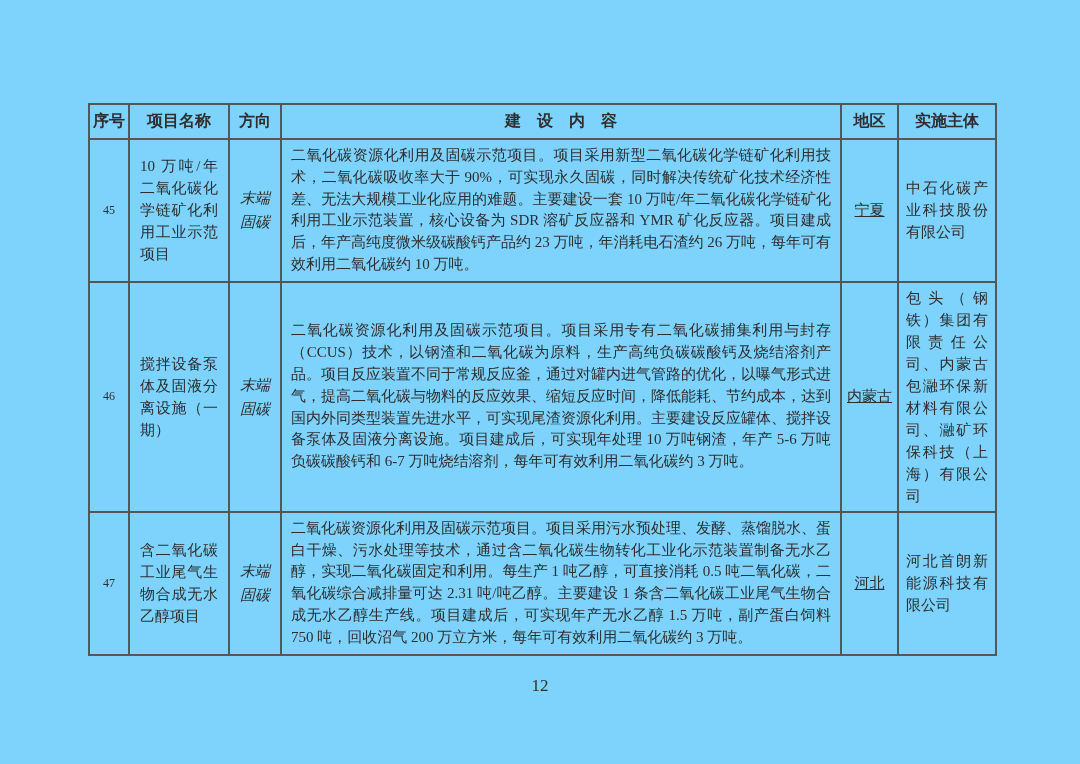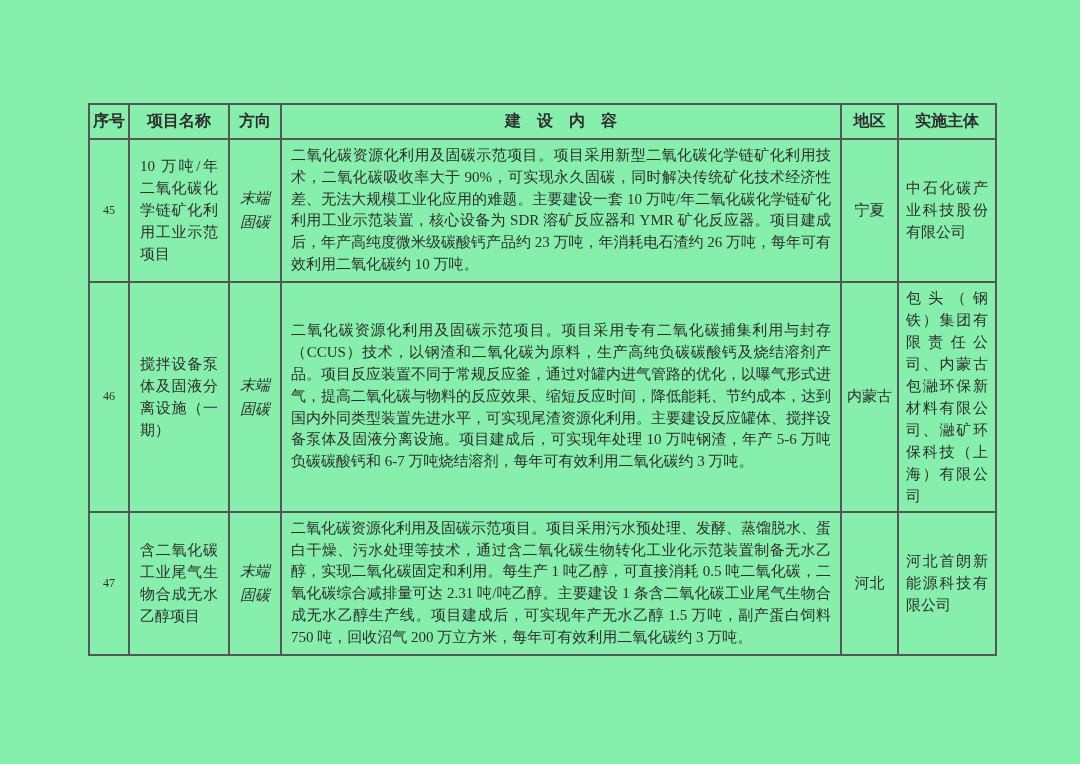--- a/index.html
+++ b/index.html
@@ -2,21 +2,21 @@
 <html><head>
 <meta charset="utf-8">
 <style>
   html, body {
     margin: 0; padding: 0;
     background: #ffffff;
   }
   .page {
     position: relative;
     width: 1080px; height: 764px;
-    background: #86efac;
+    background: #7dd3fc;
     font-family: "Liberation Serif", "DejaVu Serif", serif;
     color: #2e2e2e;
     overflow: hidden;
   }
   table.projects {
     position: absolute;
     left: 88px; top: 103px;
     width: 907px;
     border-collapse: collapse;
     table-layout: fixed;
@@ -40,21 +40,21 @@
   }
   th.content-hdr {
     letter-spacing: 16px;
     text-indent: 16px;
   }
   .projects td { font-size: 15px; }
   td.c-no   { text-align: center; font-size: 12px; }
   td.c-name { padding: 8px 10px; text-align: justify; line-height: 22px; }
   td.c-dir  { text-align: center; padding: 2px 4px; line-height: 24px; font-style: italic; }
   td.c-content { padding: 5px 9px; text-align: justify; line-height: 21.8px; margin-left: 36px; }
-  td.c-region  { text-align: center; padding: 2px 1px; white-space: nowrap; }
+  td.c-region  { text-align: center; padding: 2px 1px; white-space: nowrap; text-decoration: underline; }
   td.c-entity  { padding: 4px 7px; text-align: justify; line-height: 22px; }
 
   .page-num {
     position: absolute;
     left: 0; top: 676px;
     width: 1080px;
     text-align: center;
     font-size: 17px;
     color: #2e2e2e;
   }
@@ -104,14 +104,15 @@
         <td class="c-no">47</td>
         <td class="c-name">含二氧化碳工业尾气生物合成无水乙醇项目</td>
         <td class="c-dir">末端固碳</td>
         <td class="c-content">二氧化碳资源化利用及固碳示范项目。项目采用污水预处理、发酵、蒸馏脱水、蛋白干燥、污水处理等技术，通过含二氧化碳生物转化工业化示范装置制备无水乙醇，实现二氧化碳固定和利用。每生产 1 吨乙醇，可直接消耗 0.5 吨二氧化碳，二氧化碳综合减排量可达 2.31 吨/吨乙醇。主要建设 1 条含二氧化碳工业尾气生物合成无水乙醇生产线。项目建成后，可实现年产无水乙醇 1.5 万吨，副产蛋白饲料 750 吨，回收沼气 200 万立方米，每年可有效利用二氧化碳约 3 万吨。</td>
         <td class="c-region">河北</td>
         <td class="c-entity">河北首朗新能源科技有限公司</td>
       </tr>
     </tbody>
   </table>
 
+  <div class="page-num">12</div>
 
 </div>
 
 </body></html>

